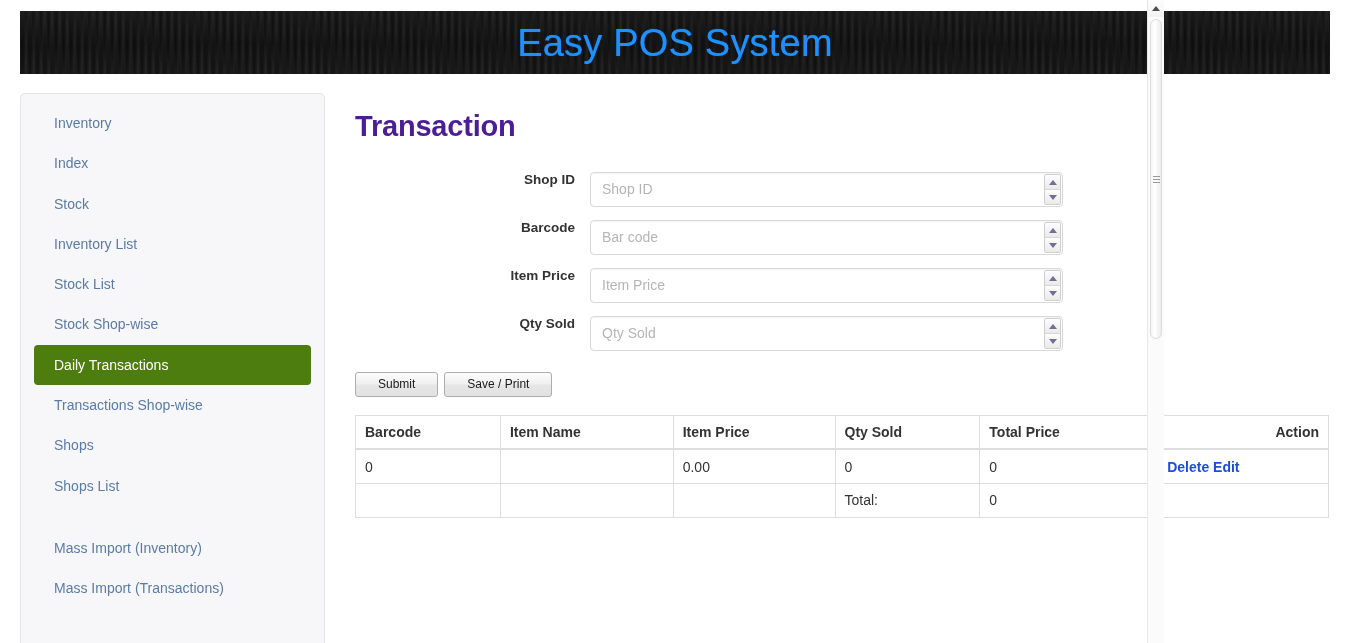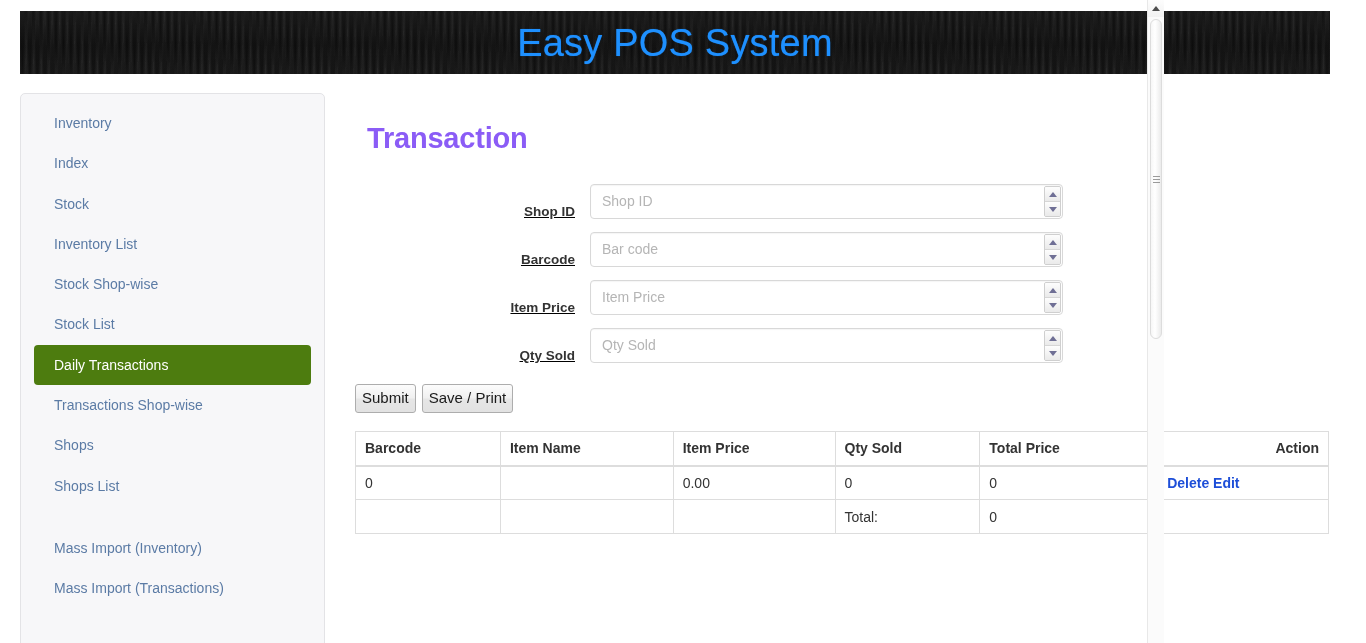--- a/index.html
+++ b/index.html
@@ -69,36 +69,35 @@
   }
   .nav-gap { height: 22px; }
 
   
   .main {
     position: absolute;
     left: 355px; top: 93px;
     width: 975px;
   }
   .page-title {
-    margin: 12px;
+    margin: 0;
     padding-top: 16px;
     font-size: 29px;
     font-weight: bold;
-    color: #8b5cf6;
+    color: #4c1d95;
     line-height: 1.2;
     letter-spacing: -0.2px;
   }
 
   
   .form { margin-top: 28px; }
   .form-row {
     display: flex;
-    align-items: flex-end;
+    align-items: flex-start;
     margin-bottom: 13px;
-    text-decoration: underline;
   }
   .form-label {
     width: 235px;
     text-align: right;
     padding-right: 15px;
     font-size: 13.5px;
     font-weight: bold;
     color: #333333;
   }
   .form-control-wrap {
@@ -143,23 +142,23 @@
     border-left: 4px solid transparent;
     border-right: 4px solid transparent;
   }
   .tri-up { border-bottom: 5px solid #6f6f95; }
   .tri-dn { border-top: 5px solid #6f6f95; }
 
   
   .btn-row { margin-top: 21px; display: flex; gap: 6px; }
   .btn {
     font-family: "Liberation Sans", sans-serif;
-    font-size: 15px;
+    font-size: 12px;
     color: #1a1a1a;
-    padding: 3px 6px 4px;
+    padding: 3px 22px 4px;
     background: linear-gradient(180deg, #fcfcfc 0%, #f0f0f0 48%, #e6e6e6 52%, #e2e2e2 100%);
     border: 1px solid #adadad;
     border-radius: 3px;
     line-height: 1.35;
     cursor: pointer;
     text-align: center;
   }
 
   
   .tbl {
@@ -251,24 +250,24 @@
       <li class="nav-item">
         <a class="nav-link" href="#">Index</a>
       </li>
       <li class="nav-item">
         <a class="nav-link" href="#">Stock</a>
       </li>
       <li class="nav-item">
         <a class="nav-link" href="#">Inventory List</a>
       </li>
       <li class="nav-item">
+        <a class="nav-link" href="#">Stock List</a>
+      </li>
+      <li class="nav-item">
         <a class="nav-link" href="#">Stock Shop-wise</a>
-      </li>
-      <li class="nav-item">
-        <a class="nav-link" href="#">Stock List</a>
       </li>
       <li class="nav-item">
         <a class="nav-link active" href="#">Daily Transactions</a>
       </li>
       <li class="nav-item">
         <a class="nav-link" href="#">Transactions Shop-wise</a>
       </li>
       <li class="nav-item">
         <a class="nav-link" href="#">Shops</a>
       </li>

